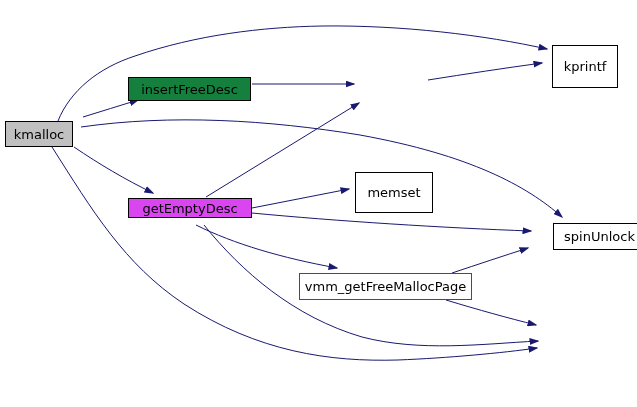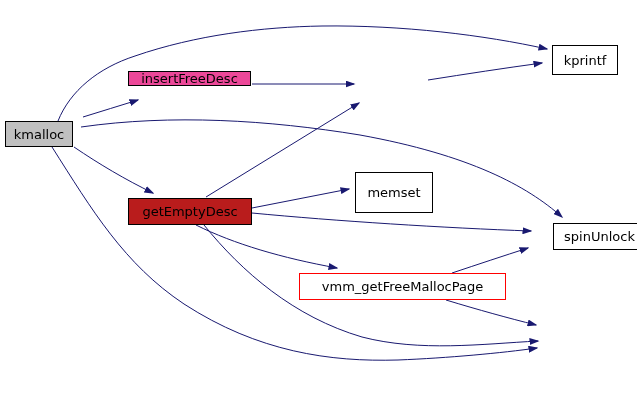--- a/index.html
+++ b/index.html
@@ -49,20 +49,20 @@
     <path class="edge" marker-end="url(#arrow)" d="M 252,208 L 349,189" stroke="#191970"></path>
     <path class="edge" marker-end="url(#arrow)" d="M 252,213 C 335,221 445,228 531,231" stroke="#191970"></path>
     <path class="edge" marker-end="url(#arrow)" d="M 196,225 C 234,244 282,258 337,268" stroke="#191970"></path>
     <path class="edge" marker-end="url(#arrow)" d="M 204,225 C 242,272 294,317 362,337 C 420,352 482,344 538,341" stroke="#191970"></path>
     <path class="edge" marker-end="url(#arrow)" d="M 452,273 C 479,264 503,256 528,248" stroke="#191970"></path>
     <path class="edge" marker-end="url(#arrow)" d="M 446,300 C 479,310 508,318 536,325" stroke="#191970"></path>
     <path class="edge" marker-end="url(#arrow)" d="M 428,80 C 466,74 505,68 542,63" stroke="#191970"></path>
   </svg>
 
   <div class="node" style="left: 5px; top: 121px; width: 68px; height: 26px; background: rgb(192, 192, 192); border-color: rgb(0, 0, 0);">kmalloc</div>
-  <div class="node" style="left: 128px; top: 71px; width: 123px; height: 15px; background: #ec4899; border-color: rgb(0, 0, 0);">insertFreeDesc</div>
-  <div class="node" style="left: 552px; top: 45px; width: 66px; height: 30px; background: rgb(255, 255, 255); border-color: rgb(0, 0, 0);">kprintf</div>
-  <div class="node" style="left: 128px; top: 198px; width: 124px; height: 27px; background: #b91c1c; border-color: rgb(0, 0, 0);">getEmptyDesc</div>
+  <div class="node" style="left: 128px; top: 77px; width: 123px; height: 24px; background: #15803d; border-color: rgb(0, 0, 0);">insertFreeDesc</div>
+  <div class="node" style="left: 552px; top: 45px; width: 66px; height: 43px; background: rgb(255, 255, 255); border-color: rgb(0, 0, 0);">kprintf</div>
+  <div class="node" style="left: 128px; top: 198px; width: 124px; height: 20px; background: #d946ef; border-color: rgb(0, 0, 0);">getEmptyDesc</div>
   <div class="node" style="left: 355px; top: 172px; width: 78px; height: 41px; background: rgb(255, 255, 255); border-color: rgb(0, 0, 0);">memset</div>
   <div class="node" style="left: 537px; top: 223px; width: 93px; height: 27px; background: rgb(255, 255, 255); border-color: rgb(0, 0, 0); margin-left: 16px;">spinUnlock</div>
-  <div class="node" style="left: 299px; top: 273px; width: 207px; height: 27px; background: rgb(255, 255, 255); border-color: rgb(255, 0, 0);">vmm_getFreeMallocPage</div>
+  <div class="node" style="left: 299px; top: 273px; width: 173px; height: 27px; background: rgb(255, 255, 255); border-color: rgb(255, 0, 0);">vmm_getFreeMallocPage</div>
 
 </div>
 
 </body></html>

